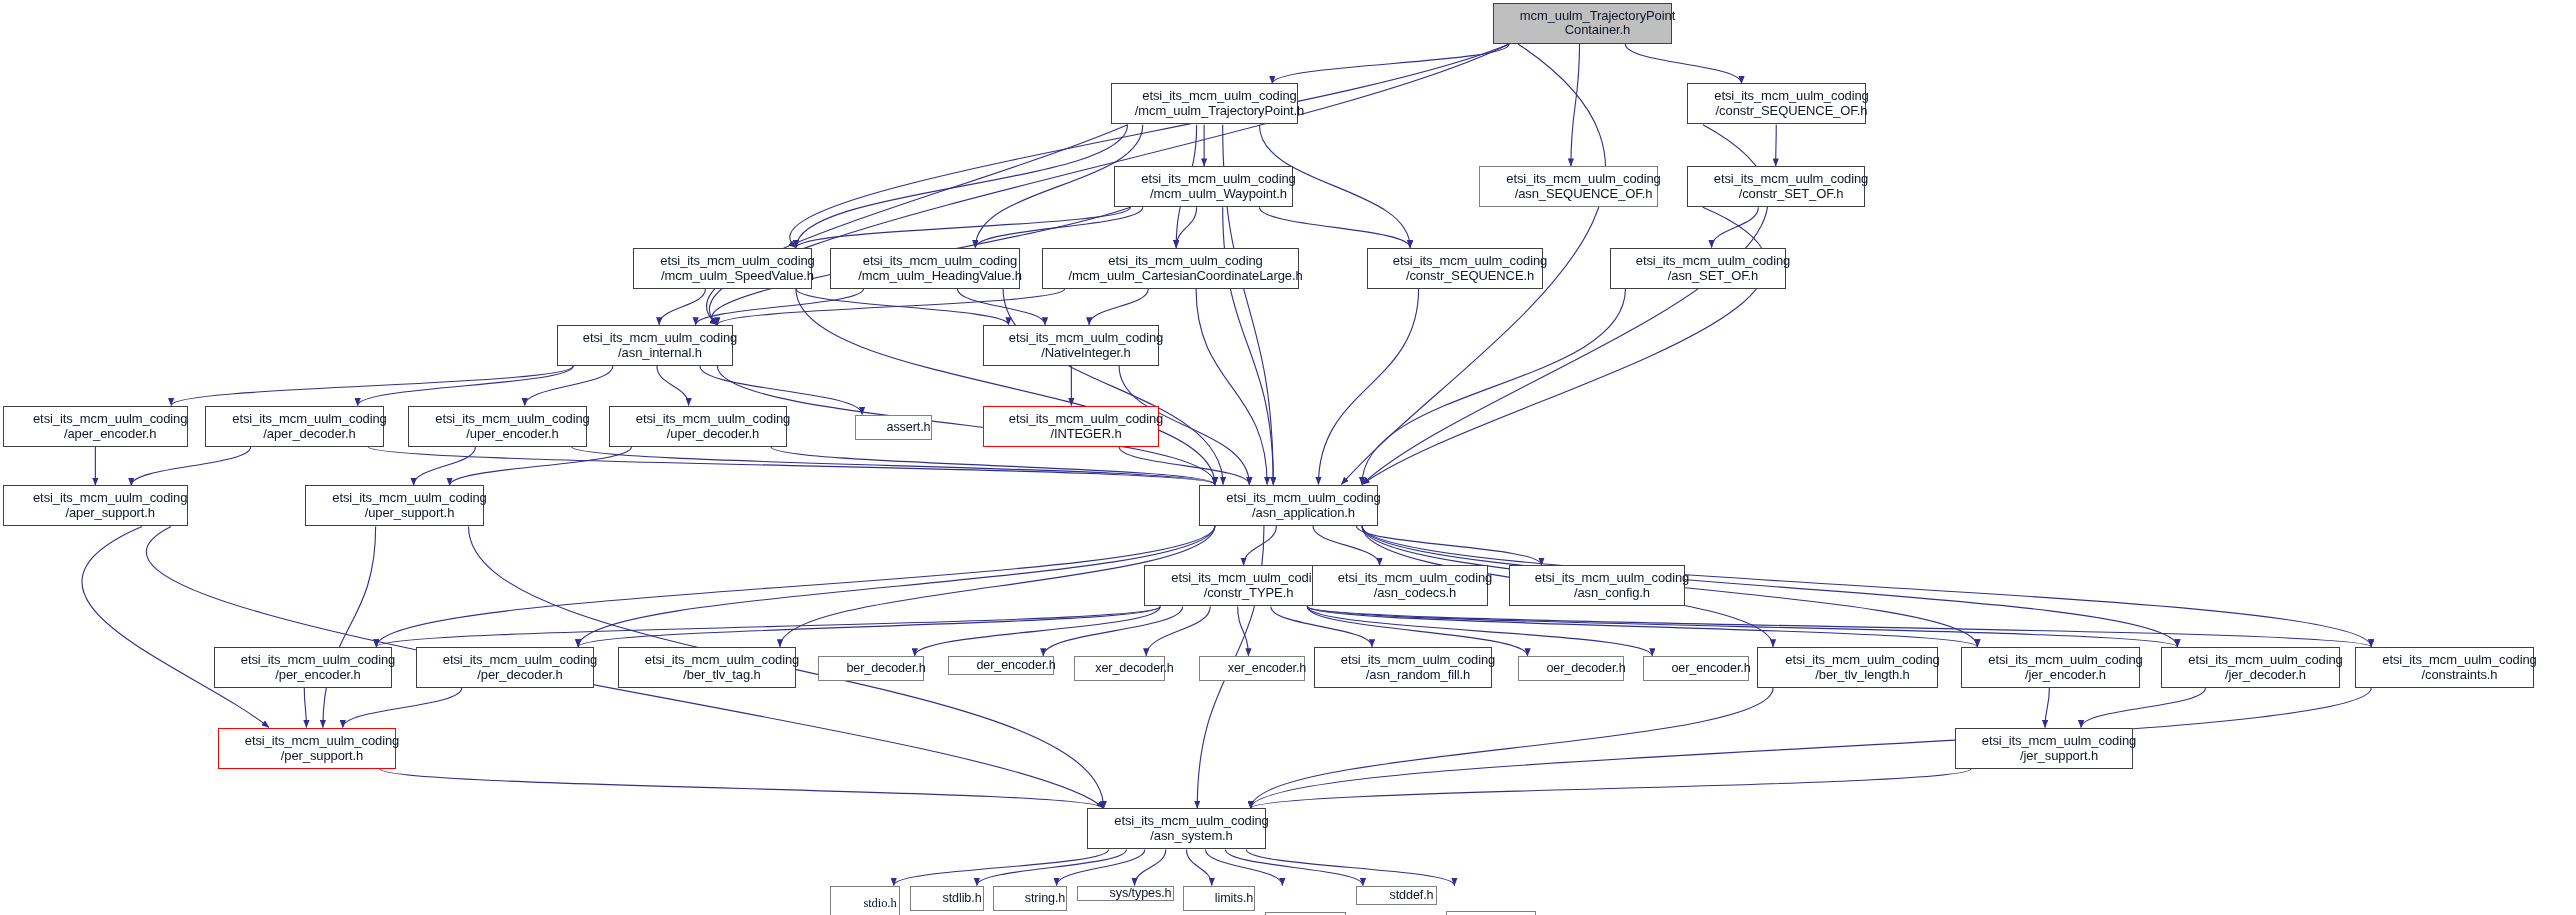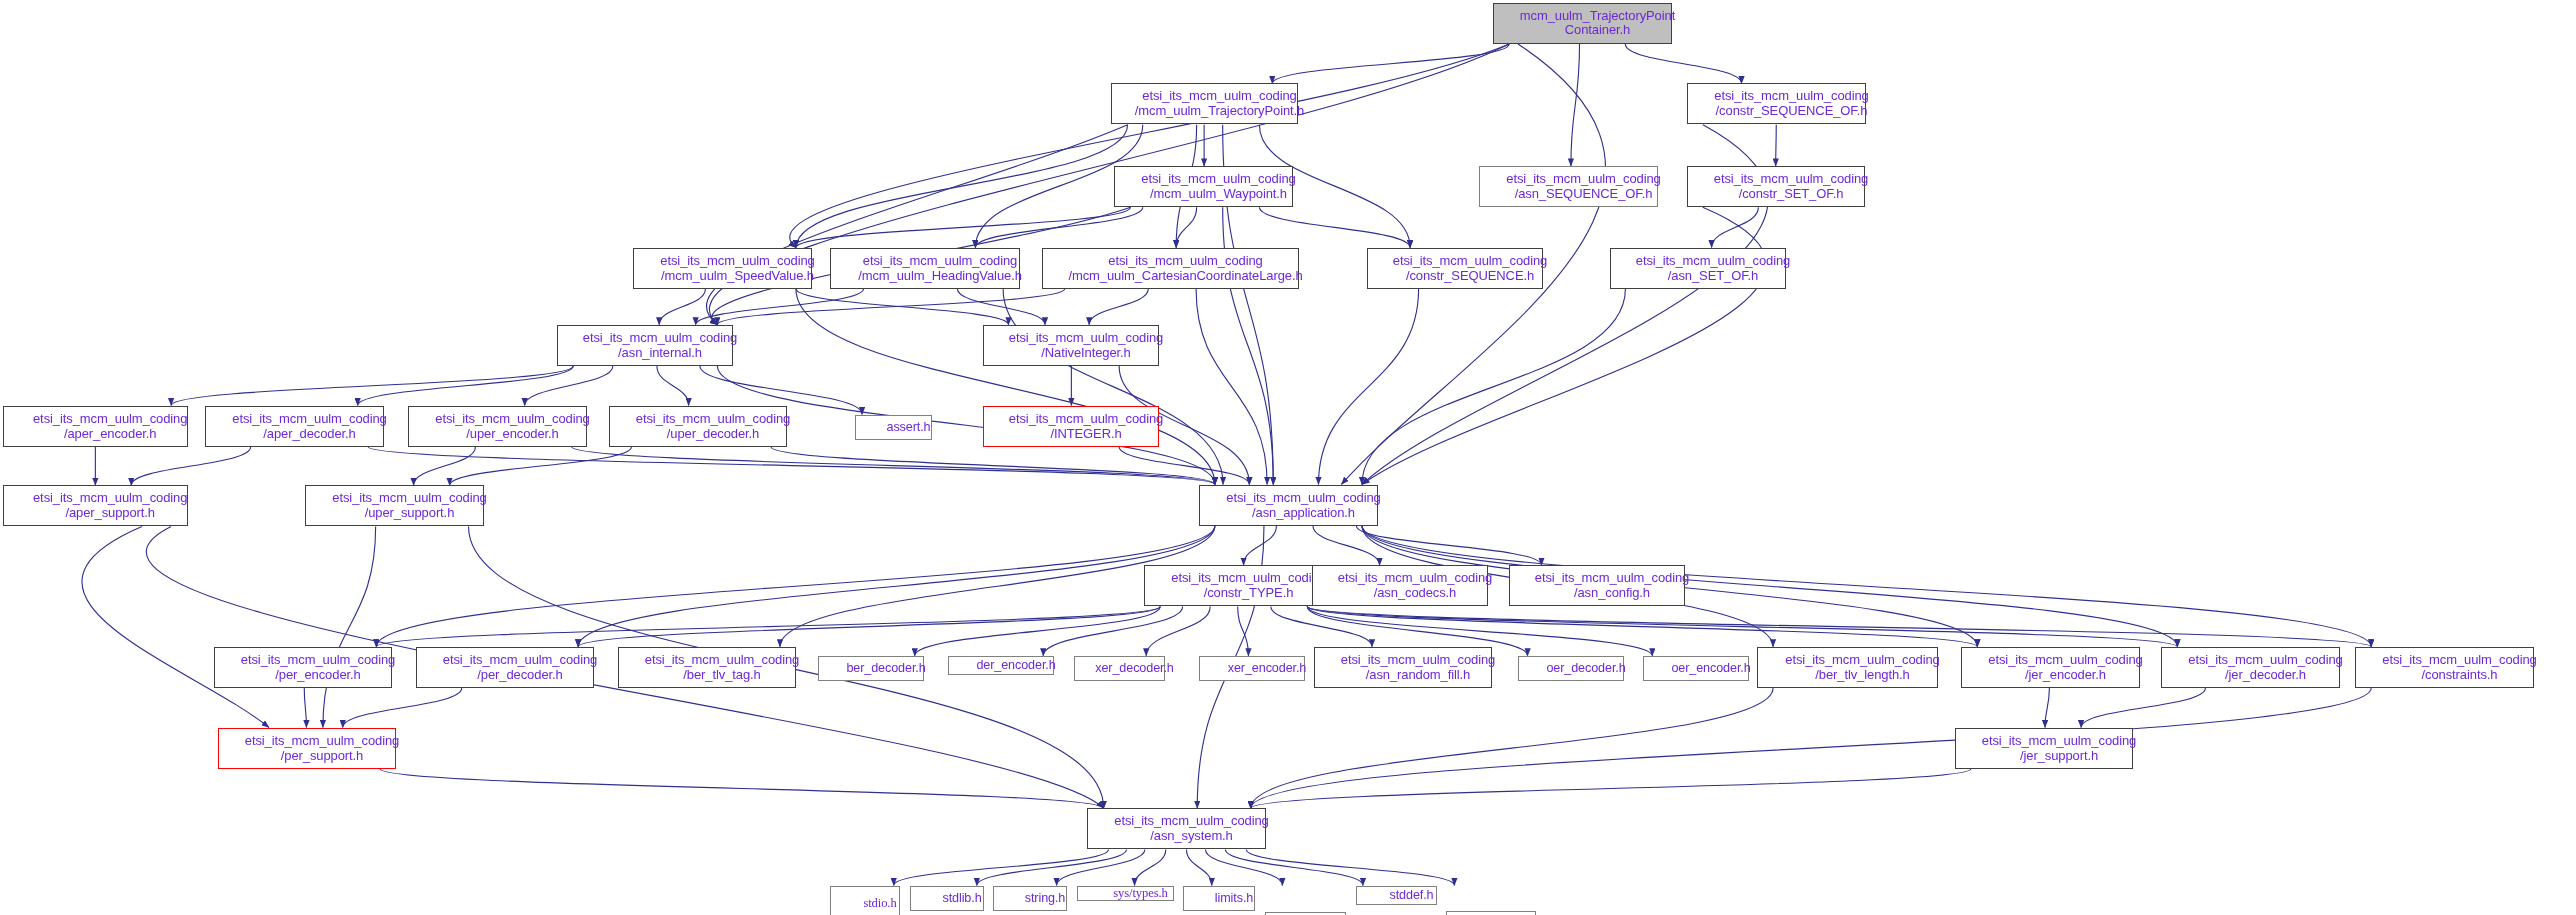--- a/index.html
+++ b/index.html
@@ -1,21 +1,21 @@
 <!DOCTYPE html>
 <html style="font-size:14.4px"><head>
 <meta charset="utf-8">
 <style>
   html,body{margin:0;padding:0;background:#ffffff;}
   #canvas{position:relative;width:2576px;height:915px;background:#ffffff;
           font-family:"Liberation Sans", sans-serif;}
   svg.edges{position:absolute;left:0;top:0;width:2576px;height:915px;overflow:visible;}
   .node{position:absolute;box-sizing:border-box;display:flex;align-items:center;
         justify-content:center;text-align:center;line-height:1.08;
-        font-size:13px;color:#6d28d9;background:#ffffff;border:0.9px solid #808080;
+        font-size:13px;color:#0f172a;background:#ffffff;border:0.9px solid #808080;
         white-space:pre-line;letter-spacing:-0.1px;padding-left:30px;}
   .node.dark{border:1.4px solid #404040;}
   .node.red{border:1.4px solid #ff0000;}
   .node.root{background:#bfbfbf;border:1.4px solid #404040;}
 </style>
 </head>
 <body>
 
 <div id="canvas">
   <svg class="edges" id="edge-layer" viewBox="0 0 2871 1020" width="2576" height="915">
@@ -194,20 +194,20 @@
 /constraints.h</div>
       <div class="node red" style="left: 218px; top: 728px; width: 178px; height: 41px;">etsi_its_mcm_uulm_coding
 /per_support.h</div>
       <div class="node dark" style="left: 1955px; top: 728px; width: 178px; height: 41px;">etsi_its_mcm_uulm_coding
 /jer_support.h</div>
       <div class="node dark" style="left: 1087px; top: 808px; width: 179px; height: 41px;">etsi_its_mcm_uulm_coding
 /asn_system.h</div>
       <div class="node " style="left: 830px; top: 886px; width: 70px; height: 35px; font-size: 12.6px; font-family: Liberation Serif, serif;">stdio.h</div>
       <div class="node " style="left: 910px; top: 886px; width: 74px; height: 25px; font-size: 12.6px;">stdlib.h</div>
       <div class="node " style="left: 993px; top: 886px; width: 74px; height: 25px; font-size: 12.6px;">string.h</div>
-      <div class="node " style="left: 1077px; top: 886px; width: 97px; height: 15px; font-size: 12.6px; font-family: Liberation Serif, serif;">sys/types.h</div>
+      <div class="node " style="left: 1077px; top: 886px; width: 97px; height: 15px; font-size: 12.6px;">sys/types.h</div>
       <div class="node " style="left: 1183px; top: 886px; width: 72px; height: 25px; font-size: 12.6px;">limits.h</div>
       <div class="node " style="left: 1265px; top: 886px; width: 81px; height: 25px; font-size: 12.6px; margin-top: 26px;">stdarg.h</div>
       <div class="node " style="left: 1356px; top: 886px; width: 81px; height: 19px; font-size: 12.6px; text-align: center;">stddef.h</div>
       <div class="node " style="left: 1446px; top: 911px; width: 90px; height: 25px; font-size: 12.6px;">inttypes.h</div>
     </div>
 </div>
 
 
 </body></html>

